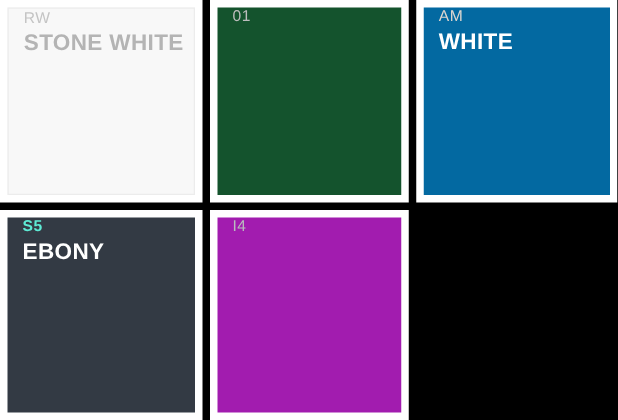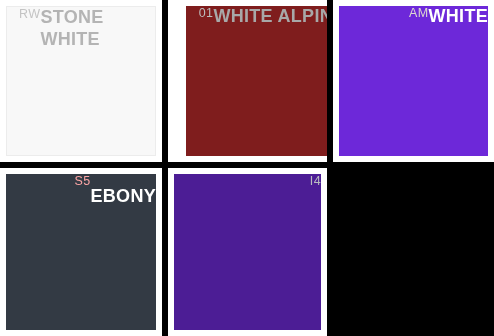--- a/index.html
+++ b/index.html
@@ -47,23 +47,23 @@
     padding: 0;
     margin: 0;
   }
 
   .swatch-fill {
     position: relative;
     width: 100%;
     height: 100%;
     box-sizing: border-box;
     display: flex;
-    flex-direction: row;
-    justify-content: flex-end;
-    padding: 0 0 16px 12px;
+    flex-direction: column;
+    justify-content: flex-start;
+    padding: 0 0 32px 12px;
   }
 
   .swatch-fill.has-hairline {
     border: 1px solid #ececec;
   }
 
   .swatch-code {
     font-size: 12.5px;
     font-weight: 400;
     letter-spacing: 0.4px;
@@ -84,41 +84,40 @@
 <div id="swatch-grid">
 
   <div class="swatch-cell cell-r0c0">
     <div class="swatch-fill has-hairline" style="background-color: rgb(248, 248, 248);">
       <span class="swatch-code" style="color: rgb(196, 196, 196);">RW</span>
       <span class="swatch-name" style="color: rgb(180, 180, 180);">STONE WHITE</span>
     </div>
   </div>
 
   <div class="swatch-cell cell-r0c1">
-    <div class="swatch-fill" style="background-color: #7f1d1d; margin-left: 12px;">
+    <div class="swatch-fill" style="background-color: #14532d;">
       <span class="swatch-code" style="color: rgb(189, 189, 189);">01</span>
-      <span class="swatch-name" style="color: rgb(168, 168, 168);">WHITE ALPIN</span>
     </div>
   </div>
 
   <div class="swatch-cell cell-r0c2">
-    <div class="swatch-fill" style="background-color: #6d28d9;">
+    <div class="swatch-fill" style="background-color: #0369a1;">
       <span class="swatch-code" style="color: rgb(222, 215, 208);">AM</span>
       <span class="swatch-name" style="color: rgb(255, 255, 255);">WHITE</span>
     </div>
   </div>
 
   <div class="swatch-cell cell-r1c0">
     <div class="swatch-fill" style="background-color: rgb(51, 58, 68);">
-      <span class="swatch-code" style="color: #fca5a5;">S5</span>
-      <span class="swatch-name" style="color: rgb(255, 255, 255); margin-top: 12px;">EBONY</span>
+      <span class="swatch-code" style="color: #5eead4; font-weight: bold;">S5</span>
+      <span class="swatch-name" style="color: rgb(255, 255, 255);">EBONY</span>
     </div>
   </div>
 
   <div class="swatch-cell cell-r1c1">
-    <div class="swatch-fill" style="background-color: #4c1d95;">
+    <div class="swatch-fill" style="background-color: #a21caf;">
       <span class="swatch-code" style="color: rgb(185, 188, 190);">I4</span>
     </div>
   </div>
 
   <div class="swatch-cell cell-r1c2 is-empty"></div>
 
 </div>
 
 </body></html>

